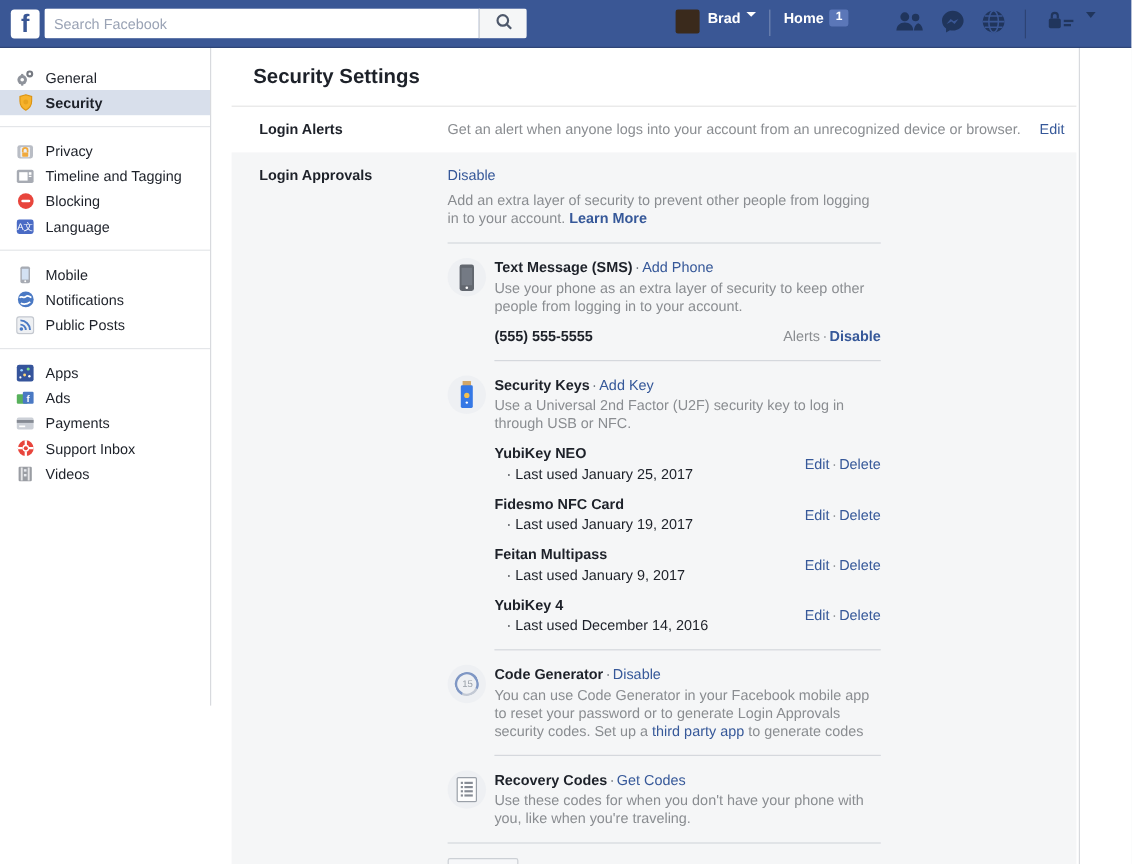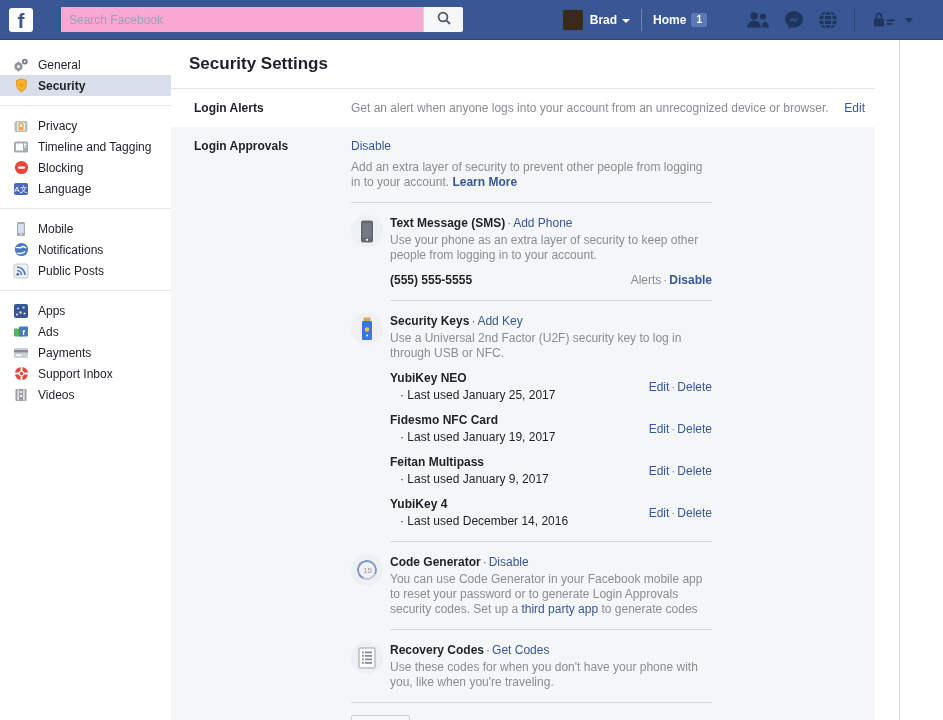--- a/index.html
+++ b/index.html
@@ -27,28 +27,28 @@
     border-bottom:1px solid rgba(0,0,0,.2);
   }
   .fb-logo{
     width:24px; height:24px; margin-left:9px; background:#fff; border-radius:3px;
     display:flex; align-items:flex-end; justify-content:center; overflow:hidden;
   }
   .fb-logo span{color:var(--bar-bg); font-size:21px; font-weight:bold; line-height:23px;}
   .search{display:flex; margin-left:4px; height:25px; border-radius:2px; overflow:hidden;}
   .search-input{
     width:362px; border:none; outline:none; padding:0 8px; font-size:12px;
-    font-family:inherit; color:var(--dark); background:#f9a8d4;margin-left:24px;
+    font-family:inherit; color:var(--dark); background:#ffffff;
   }
   .search-input::placeholder{color:#9aa3b5;}
   .search-btn{
     width:40px; background:#f5f6f7; border:none; border-left:1px solid #d3d6db;
     display:flex; align-items:center; justify-content:center; cursor:pointer;
   }
-  .tb-right{margin-left:auto; margin-right:30px; display:flex; align-items:center;}
+  .tb-right{margin-left:auto; margin-right:30px; display:flex; align-items:flex-start;}
   .avatar{
     width:20px; height:20px; border-radius:2px;
     background:radial-gradient(circle at 50% 38%, #c59a6b 0 34%, #7a5638 35% 62%, #35241700 63%),
                linear-gradient(#4a3категория0, #000);
     background-color:#3a2a1c;
   }
   .tb-name{color:#fff; font-weight:bold; font-size:12px; margin:0 5px 0 7px;}
   .caret{width:0; height:0; border:4px solid transparent; border-bottom:none;}
   .caret-white{border-top:4px solid #fff; margin-top:2px;}
   .caret-navy{border-top:5px solid var(--jewel); margin-top:2px; margin-left:10px;}
@@ -68,21 +68,21 @@
     background:#fff; border-right:1px solid var(--divider); padding-top:14px;
   }
   .side-item{height:21px; display:flex; align-items:center; padding-left:13px; cursor:pointer;}
   .side-item .icon{width:16px; height:16px; margin-right:9px; display:flex; align-items:center; justify-content:center;}
   .side-item .label{font-size:12px; color:var(--dark); white-space:nowrap;}
   .side-item[data-selected="true"]{background:var(--selected);}
   .side-item[data-selected="true"] .label{font-weight:bold;}
   .side-divider{height:1px; background:#e4e6e9; margin:9px 0;}
 
   
-  .main{position:absolute; left:171px; top:40px; width:704px; height:680px; background:#fff;}
+  .main{position:absolute; left:193px; top:40px; width:704px; height:680px; background:#fff;}
   .edge-line{position:absolute; left:899px; top:40px; width:1px; height:680px; background:var(--divider);}
   .main-title{margin:14px 0 0 18px; font-size:17px; font-weight:bold;}
   .alerts-row{
     margin-top:14px; border-top:1px solid #e5e5e5;
     display:flex; align-items:center; padding:12px 10px 12px 0;
   }
   .row-label{width:180px; padding-left:23px; font-weight:bold; flex-shrink:0;}
   .row-desc{flex:1; color:var(--gray);}
   .alerts-row .link{margin-left:10px;}
 

